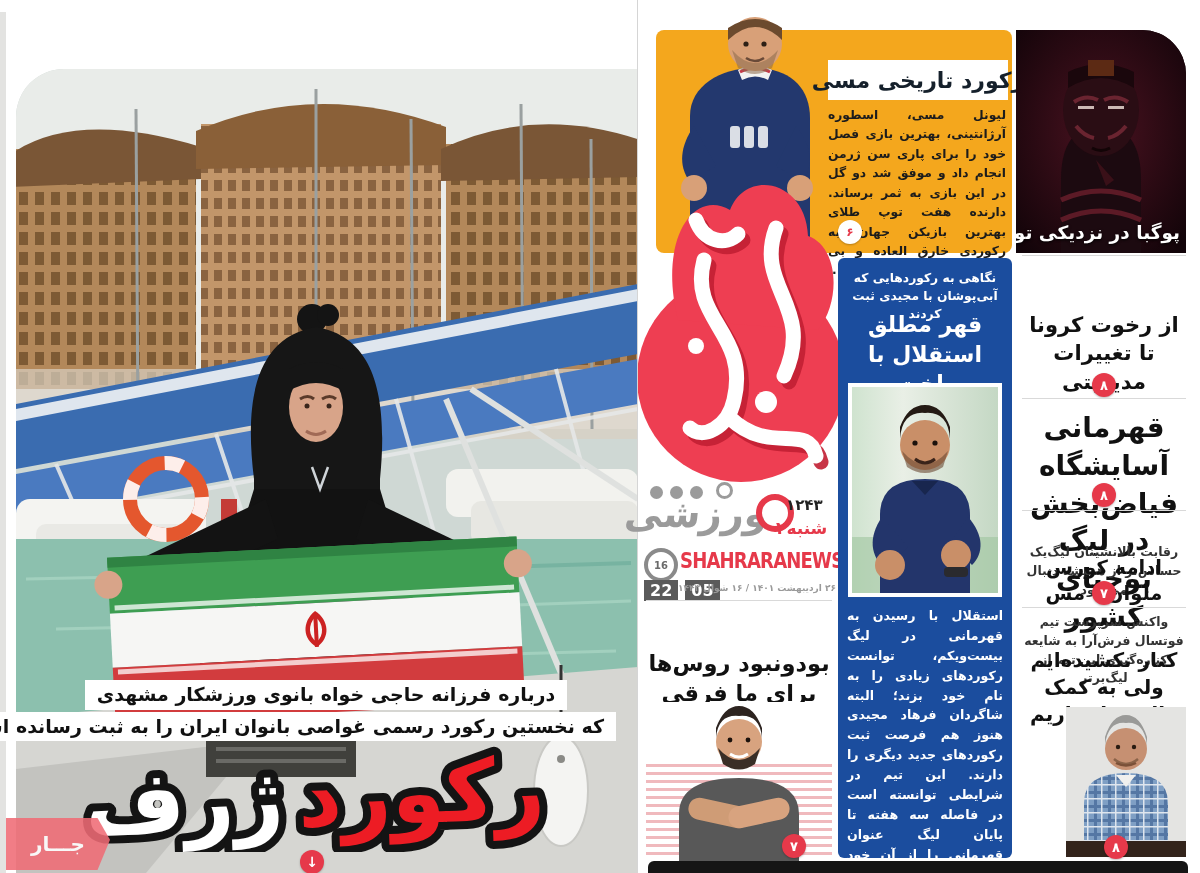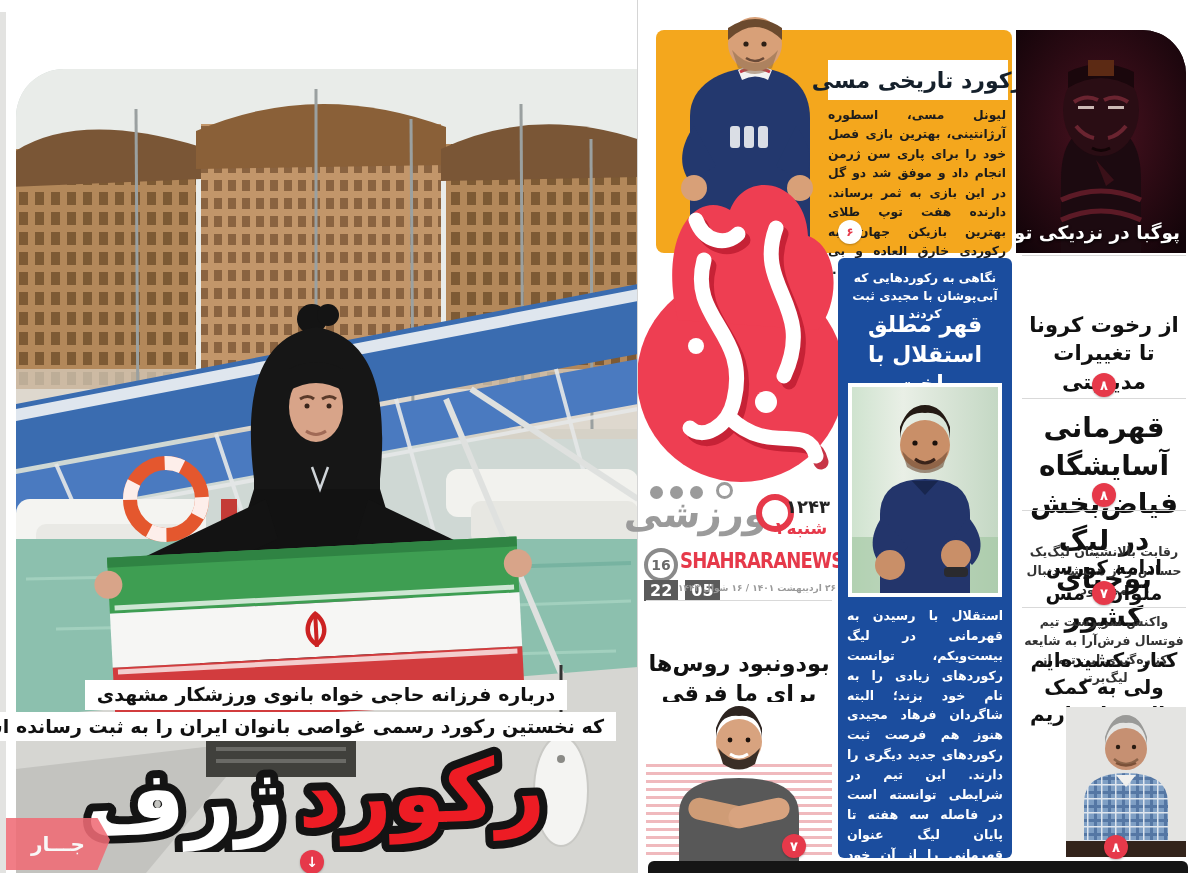--- a/index.html
+++ b/index.html
@@ -274,26 +274,26 @@
 
     <div class="abs" style="left:6px;top:0px;">
       <span style="display:inline-block;width:13px;height:13px;border-radius:50%;background:#9b9b9b;margin-right:2px;"></span>
       <span style="display:inline-block;width:13px;height:13px;border-radius:50%;background:#9b9b9b;margin-right:2px;"></span>
       <span style="display:inline-block;width:13px;height:13px;border-radius:50%;background:#9b9b9b;margin-right:8px;"></span>
       <span style="display:inline-block;width:11px;height:11px;border-radius:50%;border:3px solid #9b9b9b;"></span>
     </div>
     <div class="abs rtl" style="left:4px;top:10px;width:120px;font-size:38px;font-weight:bold;color:#9b9b9b;
                 transform:skewX(-6deg);text-align:center;">ورزشی</div>
     <div class="abs" style="left:112px;top:12px;width:26px;height:26px;border:6px solid #e6394a;border-radius:50%;"></div>
-    <div class="abs" style="left:142px;top:14px;width:50px;text-align:left;font-size:18px;font-weight:bold;color:#222;">۱۲۴۳</div>
+    <div class="abs" style="left:142px;top:14px;width:50px;text-align:left;font-size:15px;font-weight:bold;color:#222;">۱۲۴۳</div>
     <div class="abs" style="left:132px;top:36px;width:60px;text-align:left;font-size:17px;font-weight:bold;color:#e6394a;">۲شنبه</div>
 
     <div class="abs" style="left:0px;top:66px;width:26px;height:26px;border:4px solid #8a8a8a;border-radius:50%;
                 display:flex;align-items:center;justify-content:center;">
-      <span style="font-size:14px;font-weight:bold;color:#6a6a6a;">16</span>
+      <span style="font-size:10px;font-weight:bold;color:#6a6a6a;">16</span>
     </div>
     <div class="abs" style="left:36px;top:66px;width:160px;font-size:22px;font-weight:bold;color:#e6394a;
                 letter-spacing:-1px;transform:scaleX(0.82);transform-origin:left;white-space:nowrap;">SHAHRARANEWS.IR</div>
 
     <div class="abs" style="left:0px;top:98px;">
       <span class="temp-box">22</span>
       <span class="temp-box" style="margin-left:2px;">05</span>
     </div>
     <div class="abs rtl" style="left:58px;top:101px;width:134px;font-size:9px;font-weight:bold;color:#9a9a9a;white-space:nowrap;">۲۶ اردیبهشت ۱۴۰۱  /  ۱۶ شوال ۱۴۴۳</div>
   </div>

